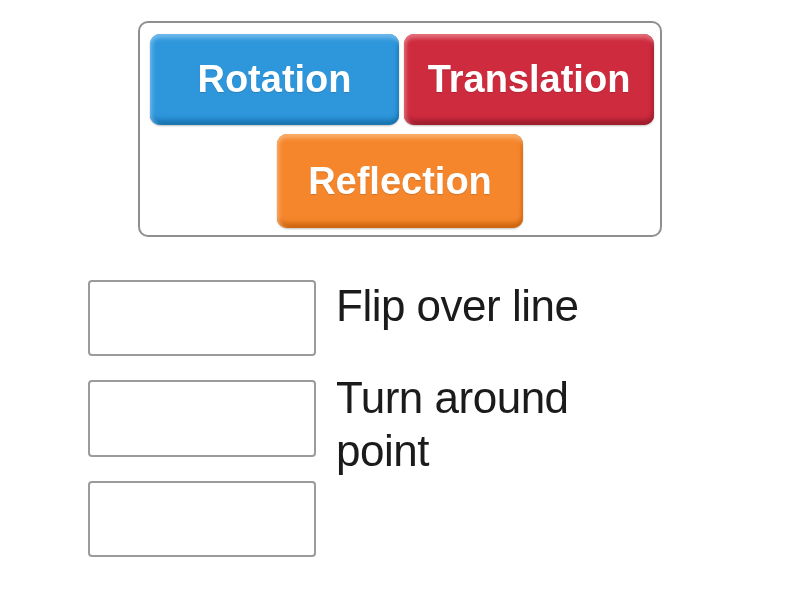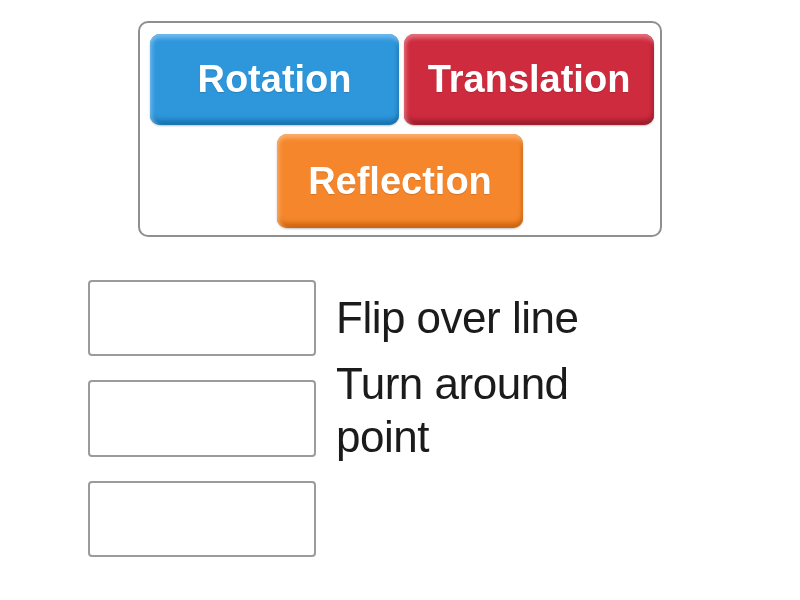--- a/index.html
+++ b/index.html
@@ -56,29 +56,29 @@
   }
   .slot-1 { top: 280px; height: 76px; }
   .slot-2 { top: 380px; height: 77px; }
   .slot-3 { top: 481px; height: 76px; }
 
   .definition {
     position: absolute;
     left: 336px;
     width: 330px;
     display: flex;
-    align-items: center;
+    align-items: flex-start;
     color: #1b1b1b;
     font-size: 44px;
     font-weight: 400;
     line-height: 1.2;
     letter-spacing: -0.5px;
   }
   .def-1 { top: 280px; height: 76px; }
-  .def-2 { top: 364px; height: 93px; }
+  .def-2 { top: 372px; height: 93px; }
   .def-3 { top: 481px; height: 76px; }
 </style>
 </head>
 <body>
 
 <div class="stage">
 
   <div class="keywords-panel">
     <div class="keyword kw-translation" style="--main: #CE2B3E; --light: #E4707B; --dark: #9C1E2D;">
       <span class="kw-label">Translation</span>

